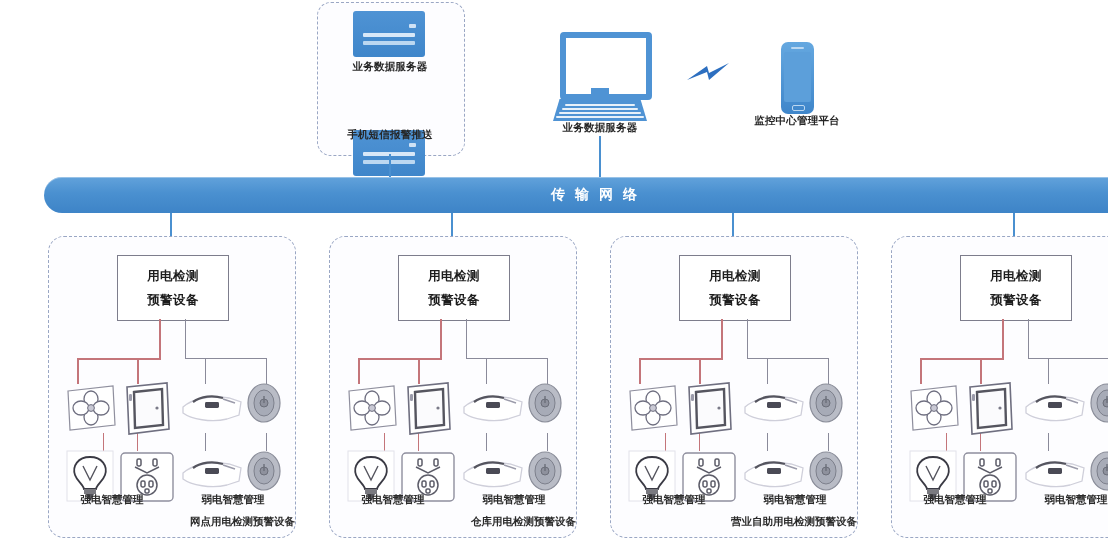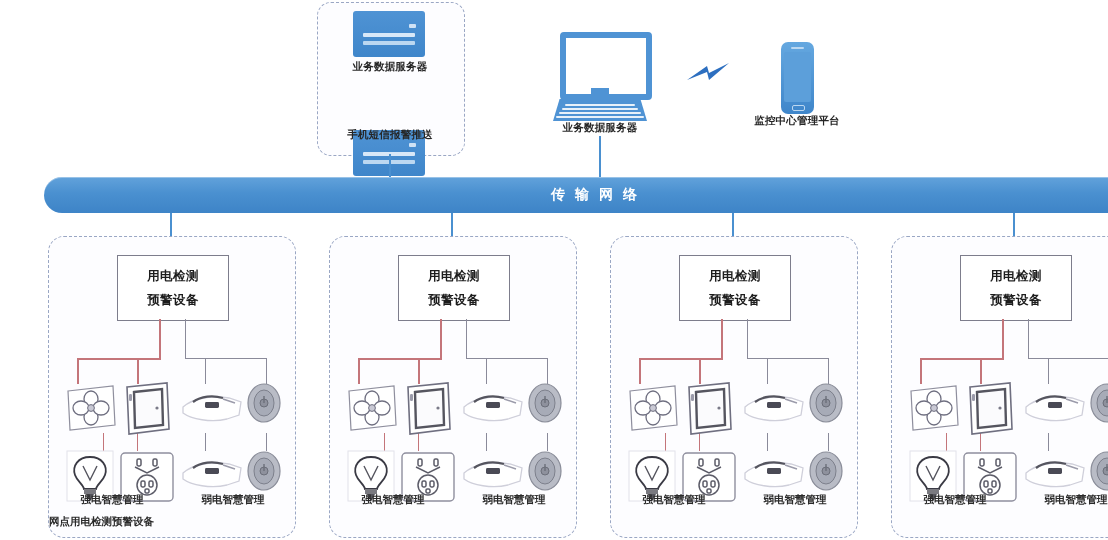--- a/index.html
+++ b/index.html
@@ -104,21 +104,21 @@
 
   
   .tl{position:absolute;background:#c4757a;}   
   .tg{position:absolute;background:#8a8a9a;}   
 
   .cat-label{
     position:absolute;font-size:10.5px;font-weight:700;color:#2a2a2a;
     white-space:nowrap;text-align:center;
   }
   .site-label{
-    position:absolute;bottom:8px;left:0;width:100%;text-align:left;
+    position:absolute;bottom:8px;left:0;width:100%;text-align:right;
     font-size:10.5px;font-weight:700;color:#2a2a2a;white-space:nowrap;
   }
 
   
   .ic{position:absolute;}
   .ic svg{display:block;}
 </style>
 </head>
 <body>
 
@@ -356,20 +356,21 @@
       <div class="ic" style="left: 196px; top: 212px;">
         <svg width="38" height="44" viewBox="0 0 38 44">
       <ellipse cx="19" cy="22" rx="16" ry="19" fill="#b9bcc6" stroke="#8a8d99" stroke-width="1.2"></ellipse>
       <ellipse cx="19" cy="22" rx="10" ry="13" fill="#a7abb7" stroke="#7d808c" stroke-width="1"></ellipse>
       <circle cx="19" cy="22" r="4" fill="#8e919d" stroke="#6c6f7a" stroke-width="1"></circle>
       <path d="M19 22 L19 15" stroke="#6c6f7a" stroke-width="1.4"></path>
     </svg>
       </div>
       <div class="cat-label" style="left: 8px; top: 256px; width: 110px;">强电智慧管理</div>
       <div class="cat-label" style="left: 128px; top: 256px; width: 112px;">弱电智慧管理</div>
+      <div class="site-label">仓库用电检测预警设备</div>
     </div>
   <div class="site site3">
       <div class="devbox">
         <span>用电检测</span>
         <span>预警设备</span>
       </div>
       <div class="tl" style="left:110px;top:82px;width:1.6px;height:40px;"></div>
       <div class="tl" style="left:28px;top:121px;height:1.6px;width:84px;"></div>
       <div class="tl" style="left:28px;top:121px;width:1.6px;height:26px;"></div>
       <div class="tl" style="left:88px;top:121px;width:1.6px;height:26px;"></div>
@@ -451,20 +452,21 @@
       <div class="ic" style="left: 196px; top: 212px;">
         <svg width="38" height="44" viewBox="0 0 38 44">
       <ellipse cx="19" cy="22" rx="16" ry="19" fill="#b9bcc6" stroke="#8a8d99" stroke-width="1.2"></ellipse>
       <ellipse cx="19" cy="22" rx="10" ry="13" fill="#a7abb7" stroke="#7d808c" stroke-width="1"></ellipse>
       <circle cx="19" cy="22" r="4" fill="#8e919d" stroke="#6c6f7a" stroke-width="1"></circle>
       <path d="M19 22 L19 15" stroke="#6c6f7a" stroke-width="1.4"></path>
     </svg>
       </div>
       <div class="cat-label" style="left: 8px; top: 256px; width: 110px;">强电智慧管理</div>
       <div class="cat-label" style="left: 128px; top: 256px; width: 112px;">弱电智慧管理</div>
+      <div class="site-label">营业自助用电检测预警设备</div>
     </div>
   <div class="site site4">
       <div class="devbox">
         <span>用电检测</span>
         <span>预警设备</span>
       </div>
       <div class="tl" style="left:110px;top:82px;width:1.6px;height:40px;"></div>
       <div class="tl" style="left:28px;top:121px;height:1.6px;width:84px;"></div>
       <div class="tl" style="left:28px;top:121px;width:1.6px;height:26px;"></div>
       <div class="tl" style="left:88px;top:121px;width:1.6px;height:26px;"></div>

